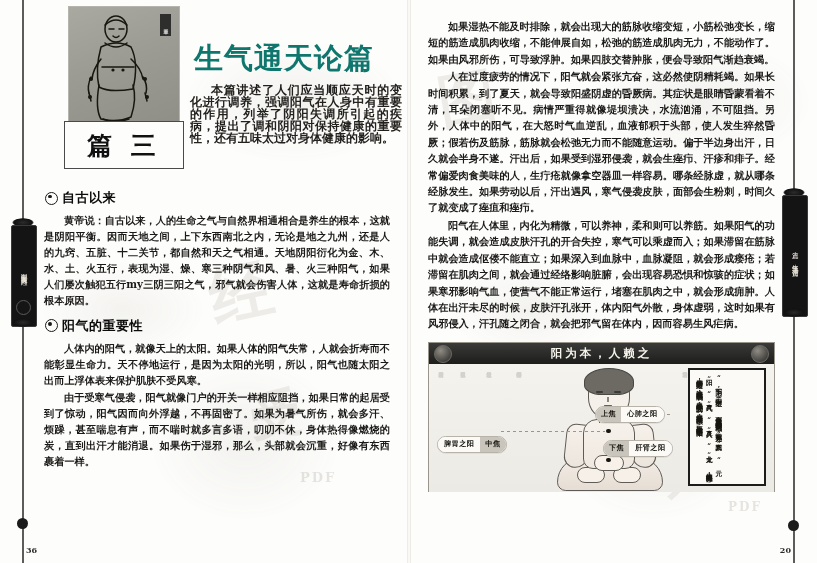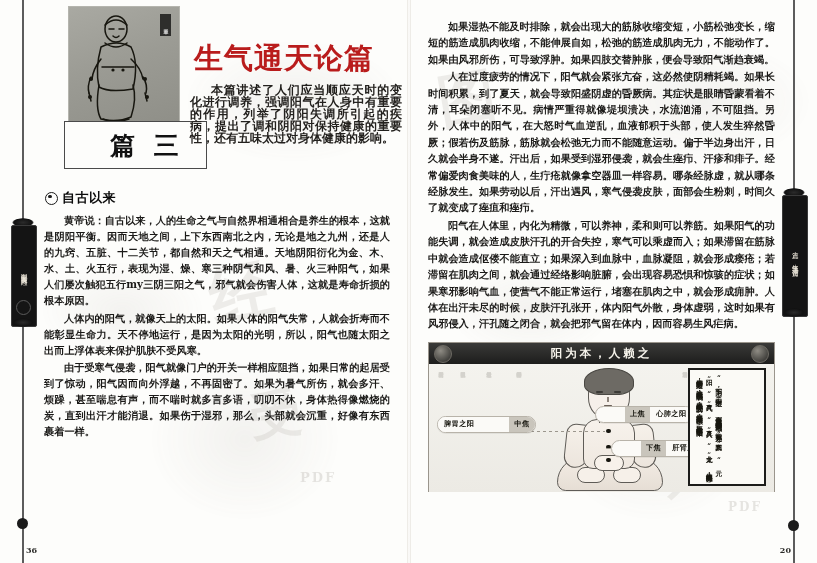--- a/index.html
+++ b/index.html
@@ -114,32 +114,32 @@
     background:#2e2e2c;
     color:#ddd;font-size:5px;
     writing-mode:vertical-rl;text-orientation:upright;
     text-align:center;line-height:11px;
   }
   .chapter-badge{
     position:absolute;left:20px;top:115px;
     width:118px;height:46px;
     border:1px solid #4a4a4a;
     background:#fdfdfb;
-    display:flex;align-items:center;justify-content:center;padding-left:23px;
+    display:flex;align-items:center;justify-content:center;
   }
   .chapter-badge span{
     font-family:"DejaVu Serif","Liberation Serif",serif;
     font-weight:700;font-size:25px;color:#111;letter-spacing:5px;
   }
   .title{
     position:absolute;left:150px;top:33px;
     font-family:"DejaVu Serif","Liberation Serif",serif;
     font-weight:700;
     font-size:29px;
-    color:#b91c1c;
+    color:#0f766e;
     letter-spacing:1px;
     white-space:nowrap;
   }
   .abstract{
     position:absolute;left:146px;top:78px;width:212px;
     font-family:"DejaVu Serif","Liberation Serif",serif;
     font-size:12px;
     line-height:12px;
     color:#23211e;
     text-indent:21px;
@@ -297,31 +297,30 @@
     overflow:hidden;
     background:#fbfaf7;
     height:15px;
     box-shadow:0 1px 0 rgba(0,0,0,.06);
   }
   .chip .k{
     background:#c9c5bc;color:#17160f;
     font-size:7.2px;font-weight:700;
     padding:0 5px;display:flex;align-items:center;letter-spacing:.4px;
     font-family:Liberation Sans, sans-serif;
-    margin-left:29px;
   }
   .chip .v{
     background:#fbfaf7;color:#17160f;
     font-size:7.2px;font-weight:700;
     padding:0 6px;display:flex;align-items:center;letter-spacing:.4px;
     font-family:"DejaVu Sans","Liberation Sans",sans-serif;
   }
-  .chip.mid{left:8px;top:52px;}
+  .chip.mid{left:8px;top:72px;}
   .chip.up{left:166px;top:42px;}
-  .chip.low{left:182px;top:76px;}
+  .chip.low{left:174px;top:76px;}
 
   .note{
     position:absolute;right:8px;top:4px;
     width:78px;height:118px;
     background:#fbfaf6;
     border:2px solid #1c1c1a;
     box-sizing:border-box;
     padding:4px 4px;
     overflow:hidden;
   }
@@ -420,20 +419,24 @@
     </div>
 
     <div class="body-col">
 
       <div class="sec-head">
         <span class="sec-flower"></span>
         <span class="sec-title">自古以来</span>
       </div>
       <p class="para">黄帝说：自古以来，人的生命之气与自然界相通相合是养生的根本，这就是阴阳平衡。因而天地之间，上下东西南北之内，无论是地之九州，还是人的九窍、五脏、十二关节，都自然和天之气相通。天地阴阳衍化为金、木、水、土、火五行，表现为湿、燥、寒三种阴气和风、暑、火三种阳气，如果人们屡次触犯五行my三阴三阳之气，邪气就会伤害人体，这就是寿命折损的根本原因。</p>
 
+      <div class="sec-head">
+        <span class="sec-flower"></span>
+        <span class="sec-title">阳气的重要性</span>
+      </div>
       <p class="para">人体内的阳气，就像天上的太阳。如果人体的阳气失常，人就会折寿而不能彰显生命力。天不停地运行，是因为太阳的光明，所以，阳气也随太阳之出而上浮体表来保护肌肤不受风寒。</p>
       <p class="para">由于受寒气侵袭，阳气就像门户的开关一样相应阻挡，如果日常的起居受到了惊动，阳气因而向外浮越，不再固密了。如果为暑气所伤，就会多汗、烦躁，甚至喘息有声，而不喘时就多言多语，叨叨不休，身体热得像燃烧的炭，直到出汗才能消退。如果伤于湿邪，那么，头部就会沉重，好像有东西裹着一样。</p>
     </div>
 
     <div class="pgnum l">36</div>
   </div>
 
   <div class="gutter"></div>
 
   <div class="page right">

